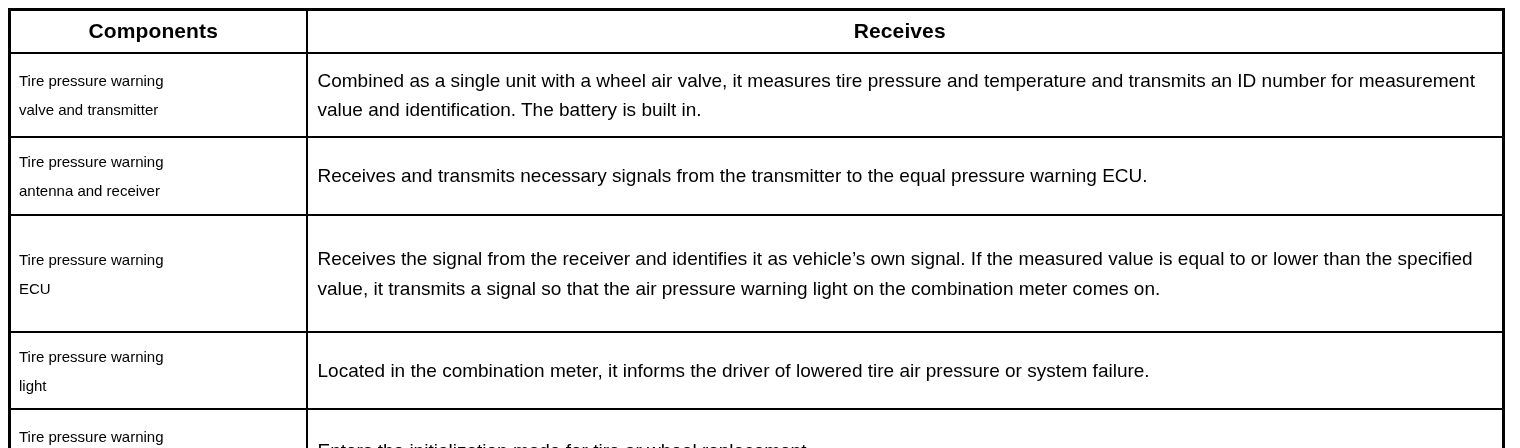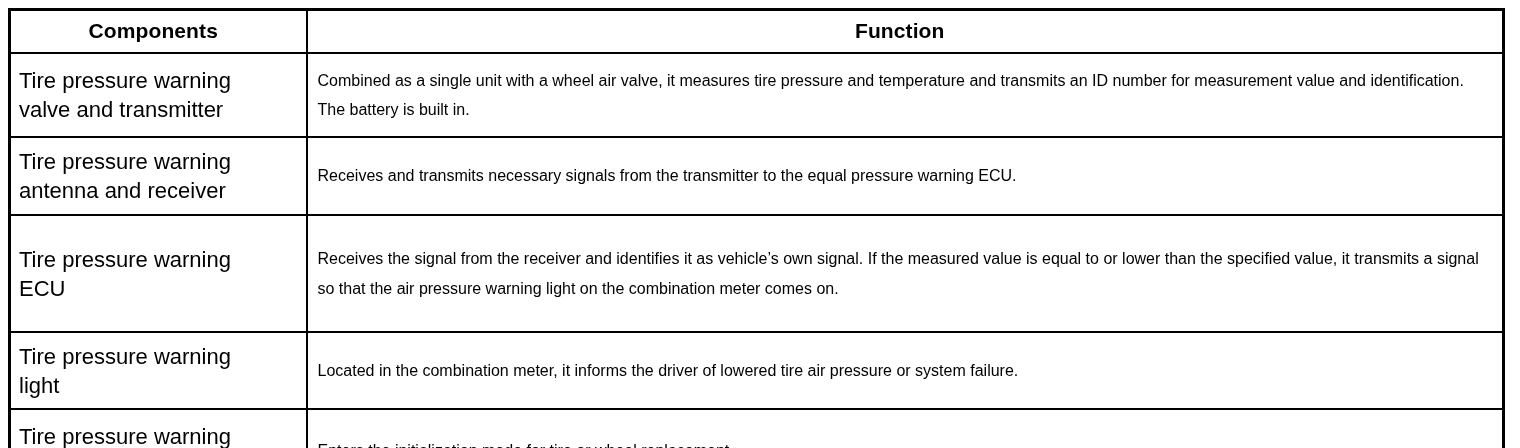--- a/index.html
+++ b/index.html
@@ -51,29 +51,29 @@
     text-align: center;
     font-weight: bold;
     font-size: 21px;
     line-height: 26px;
     padding: 7px 16px 8px 6px;
     letter-spacing: 0.1px;
   }
 
   .comp-cell {
     text-align: left;
-    font-size: 22px;
+    font-size: 15px;
     line-height: 29px;
     padding: 6px 6px 6px 8px;
     white-space: pre-line;
   }
 
   .func-cell {
     text-align: left;
-    font-size: 16px;
+    font-size: 19px;
     line-height: 29.5px;
     padding: 6px 10px 6px 10px;
   }
 
   .r1 .comp-cell, .r1 .func-cell { height: 70px; }
   .r2 .comp-cell, .r2 .func-cell { height: 64px; }
   .r3 .comp-cell, .r3 .func-cell { height: 103px; }
   .r4 .comp-cell, .r4 .func-cell { height: 63px; }
   .r5 .comp-cell, .r5 .func-cell { height: 69px; }
 </style>
@@ -83,21 +83,21 @@
 <div class="page">
 
   <table class="spec-table">
     <colgroup>
       <col class="col-components">
       <col class="col-function">
     </colgroup>
     <thead>
       <tr>
         <th class="head-cell">Components</th>
-        <th class="head-cell">Function</th>
+        <th class="head-cell">Receives</th>
       </tr>
     </thead>
     <tbody>
       <tr class="r1">
         <td class="comp-cell">Tire pressure warning
 valve and transmitter</td>
         <td class="func-cell">Combined as a single unit with a wheel air valve, it measures tire pressure and temperature and transmits an ID number for measurement value and identification. The battery is built in.</td>
       </tr>
       <tr class="r2">
         <td class="comp-cell">Tire pressure warning

